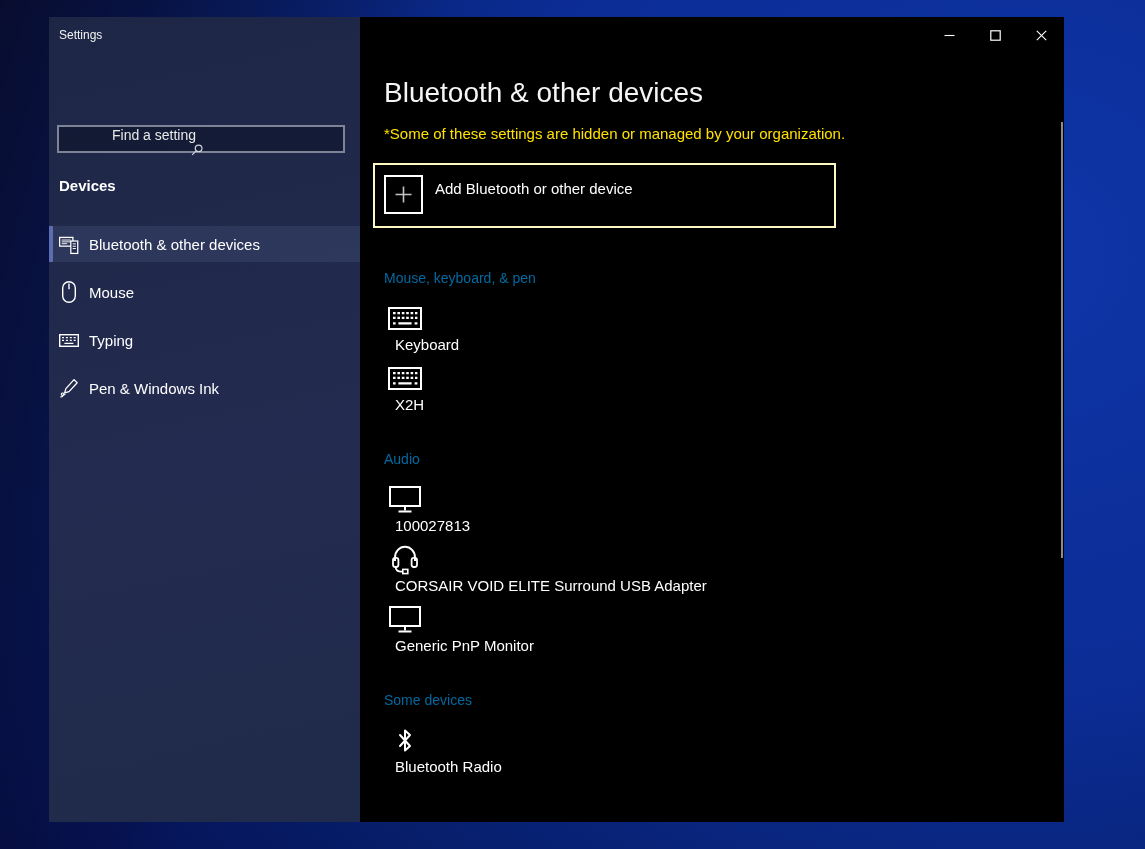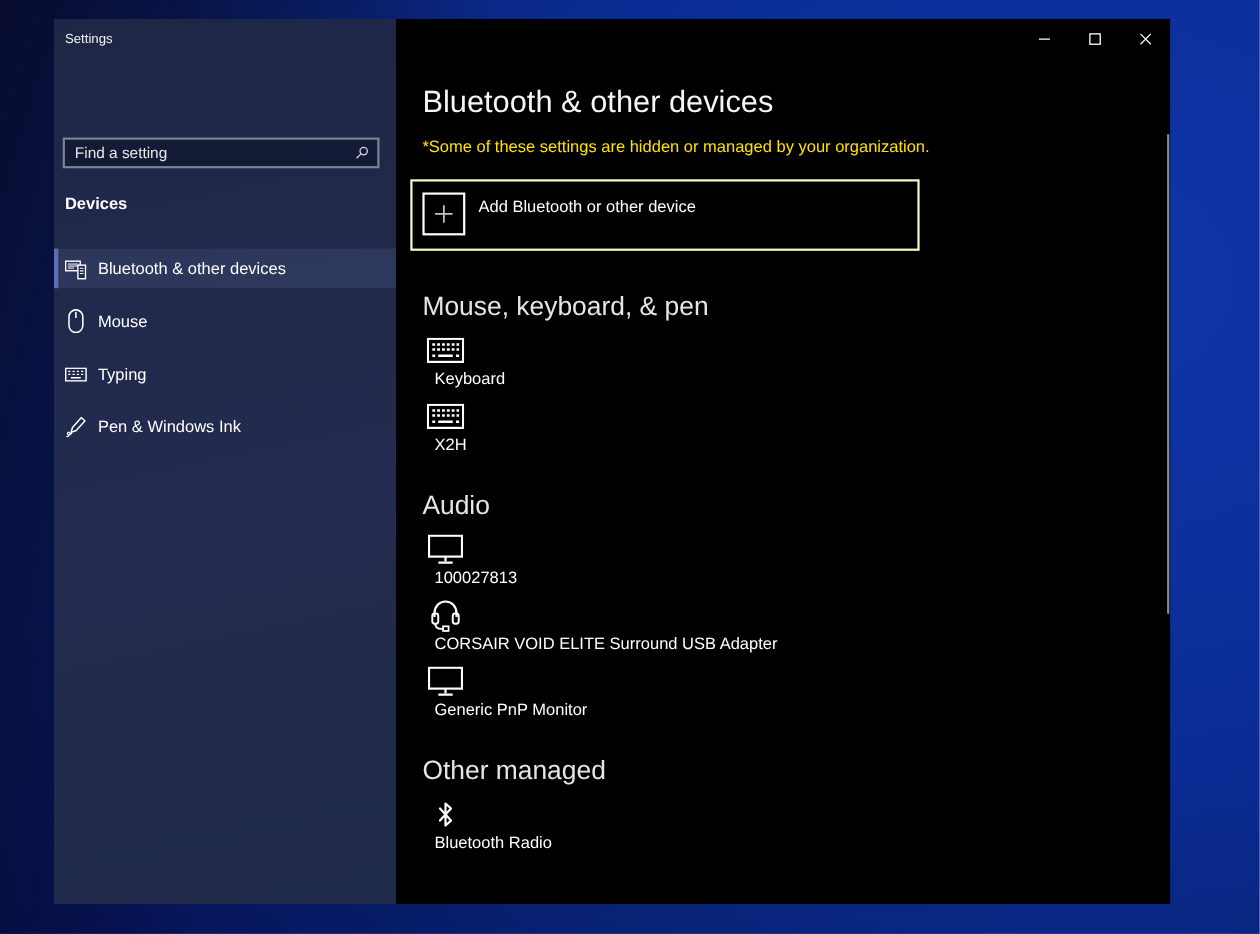--- a/index.html
+++ b/index.html
@@ -31,21 +31,21 @@
   }
   .side-row .nav-icon { width:20px; height:24px; display:flex; align-items:center; justify-content:center; flex:0 0 auto; }
   .side-row .nav-label { margin-left:10px; font-size:15px; color:#ffffff; white-space:nowrap; }
   .side-row.selected { background:rgba(120,132,182,0.16); }
   .side-row.selected::before {
     content:""; position:absolute; left:0; top:0; width:4px; height:36px; background:#5d6db2;
   }
   .search-box {
     position:absolute; left:8px; top:108px; width:288px; height:28px;
     border:2px solid #7e8396; background:rgba(6,11,32,0.45);
-    display:flex; align-items:center;
+    display:flex; align-items:center;flex-direction:column;
   }
   .search-box input {
     flex:1; height:100%; background:transparent; border:none; outline:none;
     color:#fff; font-size:14px; font-family:"Liberation Sans", sans-serif; padding:0 6px 0 9px;
   }
   .search-box input::placeholder { color:#e8e8e8; opacity:1; }
   .search-glyph { width:20px; display:flex; align-items:center; justify-content:center; padding-right:8px; }
   .section-header { position:absolute; left:10px; top:160px; font-size:15px; font-weight:bold; color:#ffffff; }
 
   
@@ -63,21 +63,21 @@
   .add-btn {
     position:absolute; left:13px; top:146px; width:463px; height:65px;
     background:#000; border:2px solid #fef9c3; display:flex; align-items:flex-start; cursor:default;
   }
   .plus-box {
     width:39px; height:39px; border:2px solid #ffffff; margin:10px 0 0 9px;
     display:flex; align-items:center; justify-content:center; flex:0 0 auto;
   }
   .add-label { margin:15px 0 0 12px; font-size:15px; color:#ffffff; white-space:nowrap; }
 
-  .sec-heading { position:absolute; left:24px; font-size:24px; line-height:27px; font-weight:400; color:#e5e5e5; white-space:nowrap; }
+  .sec-heading { position:absolute; left:24px; font-size:14px; line-height:27px; font-weight:400; color:#0369a1; white-space:nowrap; }
 
   .device-row { position:absolute; left:27px; display:flex; align-items:flex-start; cursor:default;flex-direction:column; }
   .dev-icon { width:36px; height:34px; margin-top:-3px; display:flex; align-items:center; justify-content:center; flex:0 0 auto; }
   .dev-label { margin-left:8px; font-size:15px; line-height:20px; color:#ffffff; white-space:nowrap; }
 
   .scrollbar-thumb { position:absolute; right:1px; top:105px; width:2px; height:436px; background:#8b8b8b; }
 </style>
 </head>
 <body>
 
@@ -225,21 +225,21 @@
       <div class="device-row" style="top:588px">
         <span class="dev-icon">
           <svg width="32" height="27" viewBox="0 0 32 27">
               <rect x="1" y="1" width="30" height="19" fill="none" stroke="#fff" stroke-width="2"></rect>
               <path d="M16 20 v4.2 M9.5 25.5 h13" stroke="#fff" stroke-width="2"></path>
             </svg>
         </span>
         <span class="dev-label">Generic PnP Monitor</span>
       </div>
 
-      <div class="sec-heading" style="top:670px">Other managed</div>
+      <div class="sec-heading" style="top:670px">Some devices</div>
 
       <div class="device-row" style="top:709px">
         <span class="dev-icon">
           <svg width="16" height="27" viewBox="0 0 16 27">
               <path d="M3 8 L13 19 L8 23.5 V3.5 L13 8 L3 19" fill="none" stroke="#fff" stroke-width="2" stroke-linejoin="round" stroke-linecap="round"></path>
             </svg>
         </span>
         <span class="dev-label">Bluetooth Radio</span>
       </div>
 

